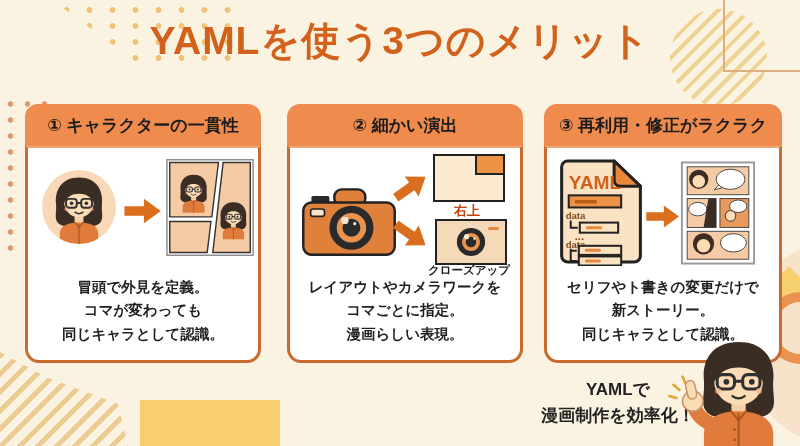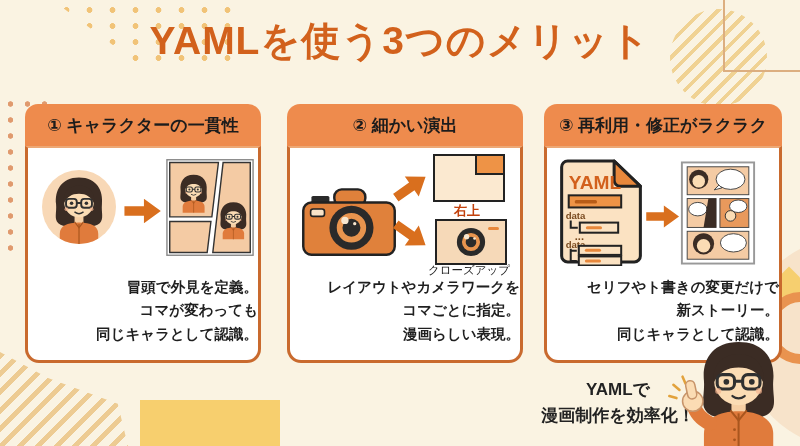--- a/index.html
+++ b/index.html
@@ -27,39 +27,39 @@
   .title{position:absolute;left:0;top:14px;width:100%;text-align:center;
     font-size:39px;font-weight:700;color:#d2611c;letter-spacing:1px;}
 
   .card{position:absolute;top:95px;width:236px;}
   #card-1{left:25px;} #card-2{left:287px;} #card-3{left:544px;width:238px;}
   .card-header{background:#ee8b4d;border-radius:13px 13px 0 0;height:42px;
     display:flex;align-items:center;justify-content:center;
     font-size:17px;font-weight:800;color:#1c1c1c;margin-top:9px;}
   .card-body{position:relative;background:#ffffff;border:3px solid #c96a2e;
     border-top:2px solid #eda875;border-radius:0 0 14px 14px;height:212px;padding-left:20px;}
-  .card-text{position:absolute;left:0;top:128px;width:100%;text-align:right;
+  .card-text{position:absolute;left:0;top:128px;width:100%;text-align:center;
     font-weight:800;font-size:14.5px;color:#1f1f1f;line-height:1.62;}
   .illu{position:absolute;}
   .arrow-svg{fill:#d96f1e;}
   .avatar{position:absolute;left:14px;top:22px;width:74px;height:74px;border-radius:50%;
     background:#f8d8b6;overflow:hidden;}
   .avatar svg{display:block;width:74px;height:74px;}
 
   .shot-box1{position:absolute;left:143px;top:6px;width:68px;height:44px;
     background:#fbe9d0;border:2px solid #222;}
   .corner-rect{position:absolute;right:-2px;top:-2px;width:26px;height:17px;
     background:#ee9346;border:2px solid #222;}
   .shot-label1{position:absolute;left:143px;top:54px;width:68px;text-align:center;
     font-size:13px;font-weight:700;color:#c2410c;}
   .shot-box2{position:absolute;left:145px;top:71px;width:68px;height:42px;
     background:#f6d9b8;border:2px solid #222;display:flex;align-items:center;justify-content:center;}
   .dash{position:absolute;right:6px;top:6px;width:11px;height:3px;background:#e8883c;border-radius:2px;}
   .shot-label2{position:absolute;left:126px;top:115px;width:106px;text-align:center;
-    font-size:11.5px;font-weight:400;color:#1c1c1c;}
+    font-size:11.5px;font-weight:700;color:#1c1c1c;}
 
   .tagline{position:absolute;left:528px;top:377px;width:180px;text-align:center;
     font-size:17px;font-weight:800;color:#222;line-height:1.55;}
   #mascot{position:absolute;right:-4px;bottom:-2px;width:140px;height:108px;}
 </style>
 </head>
 <body>
 
 <svg width="0" height="0" style="position:absolute">
   <defs>

